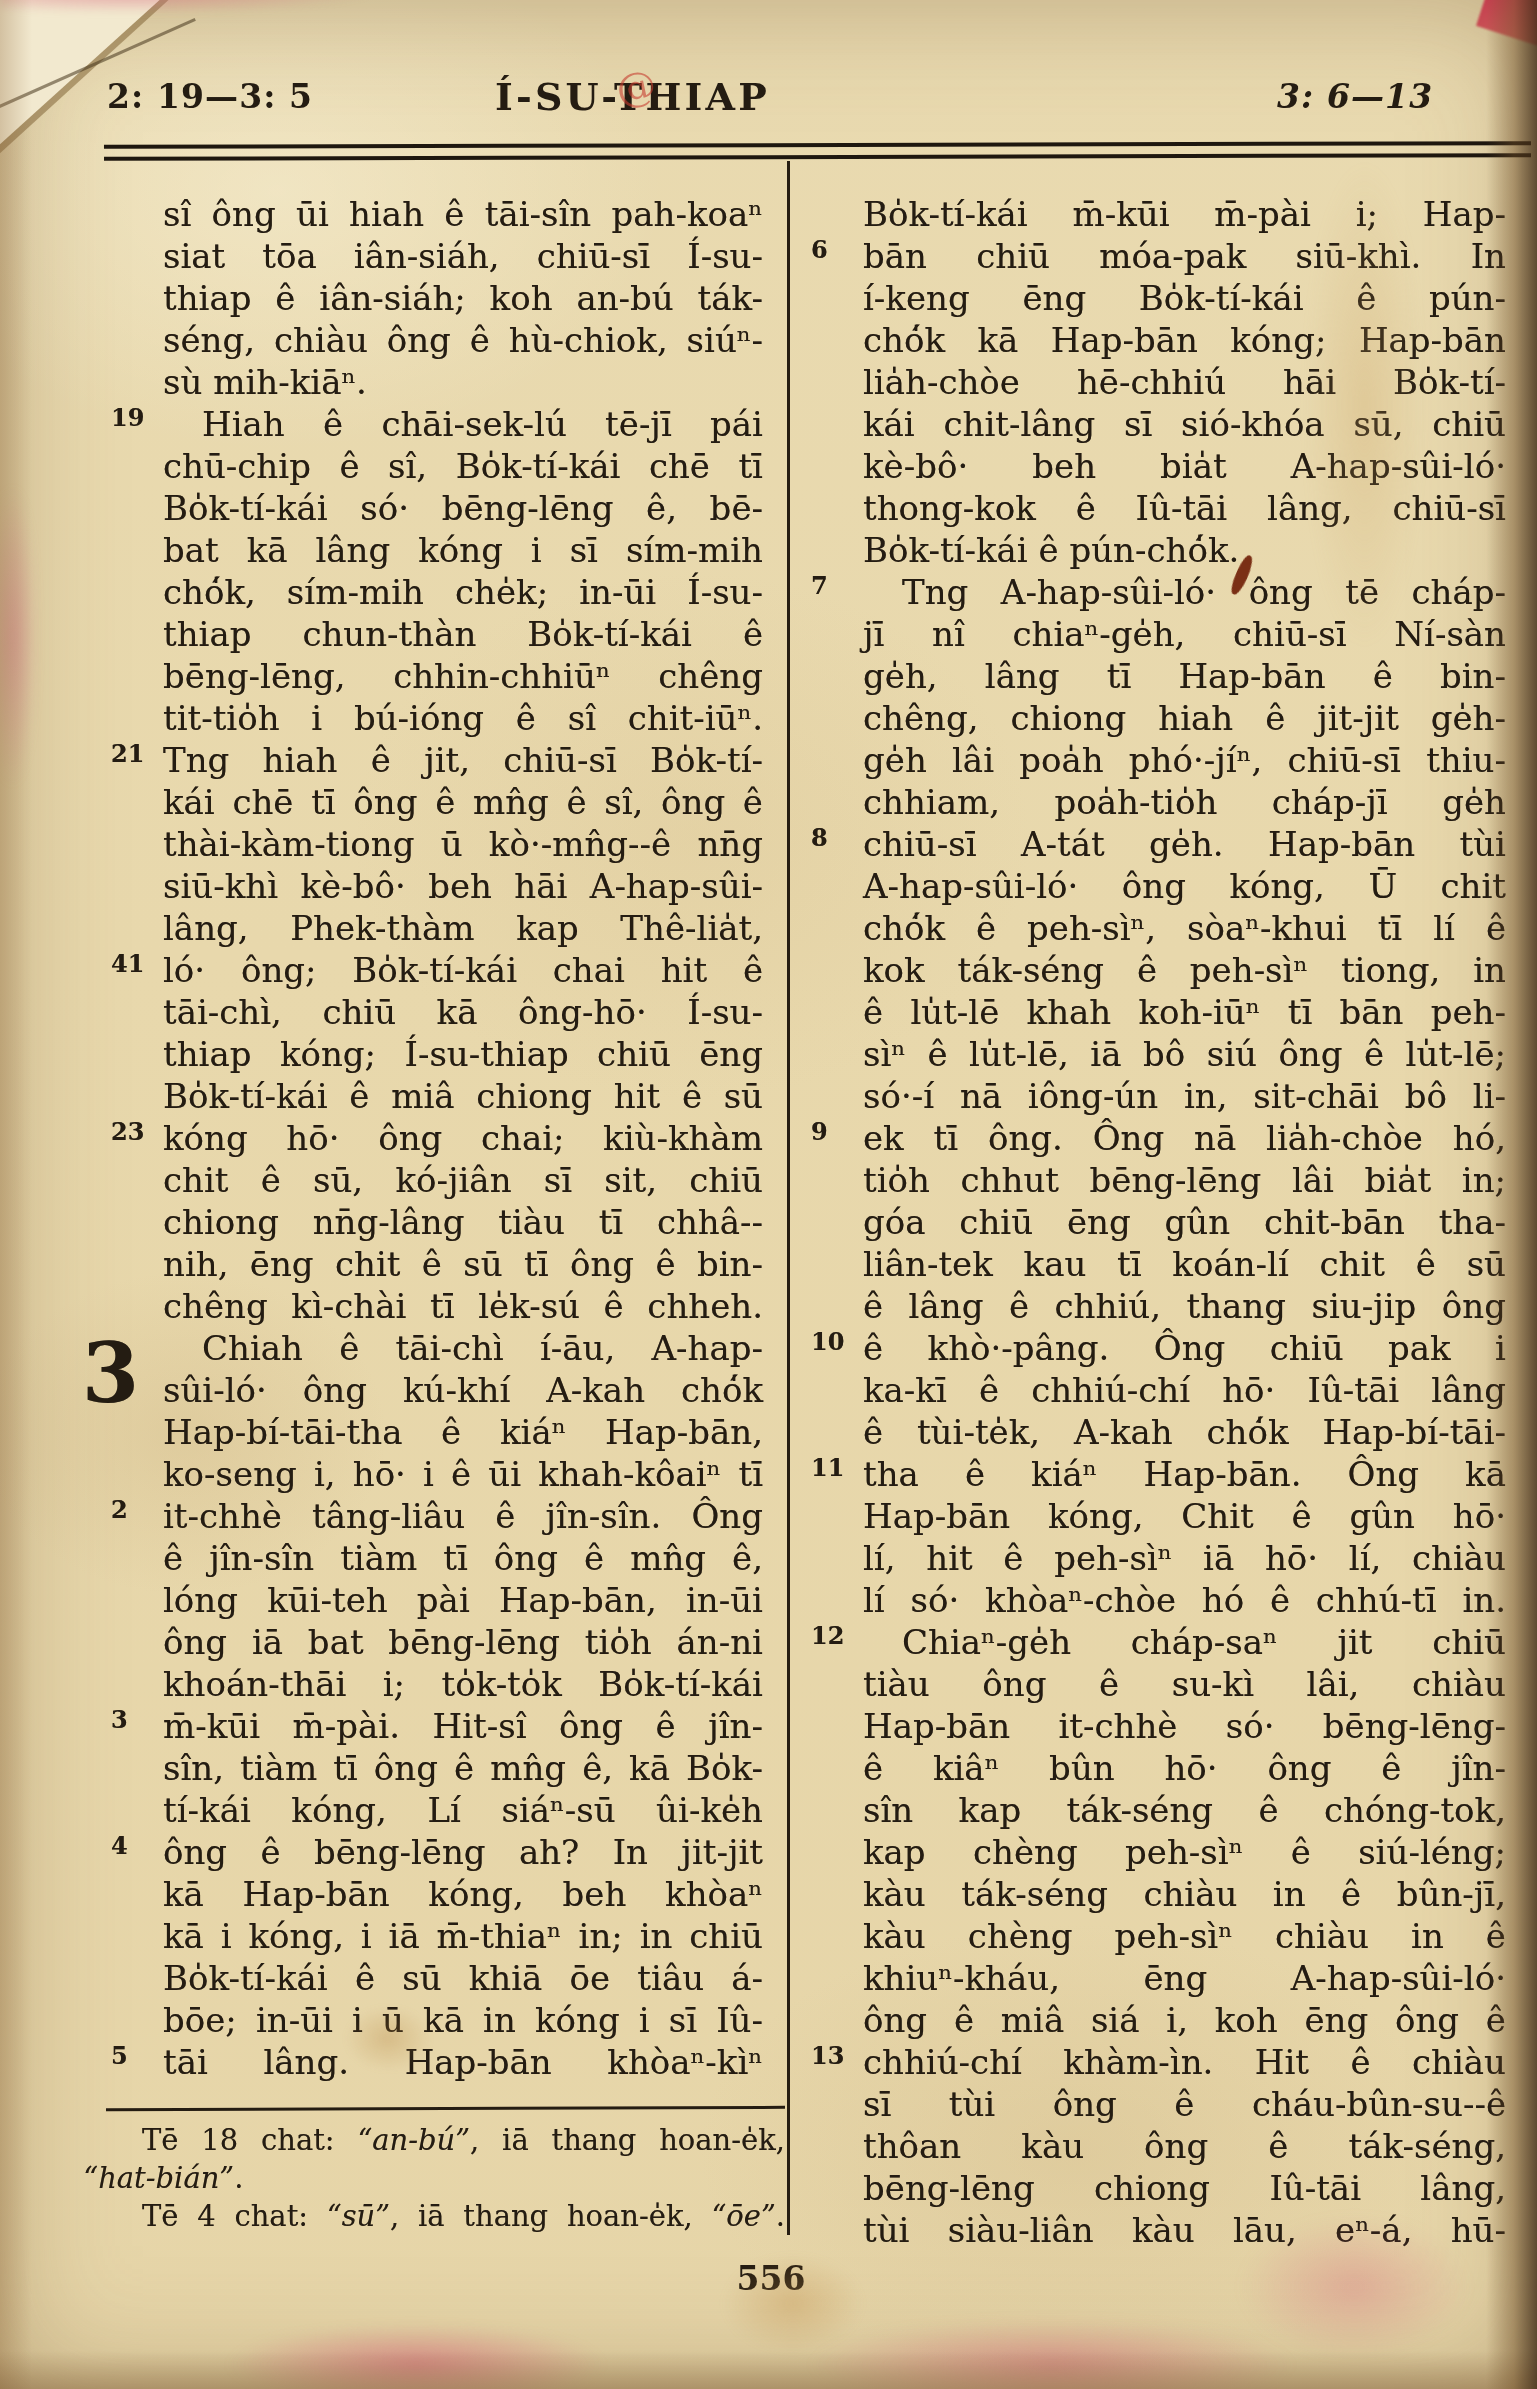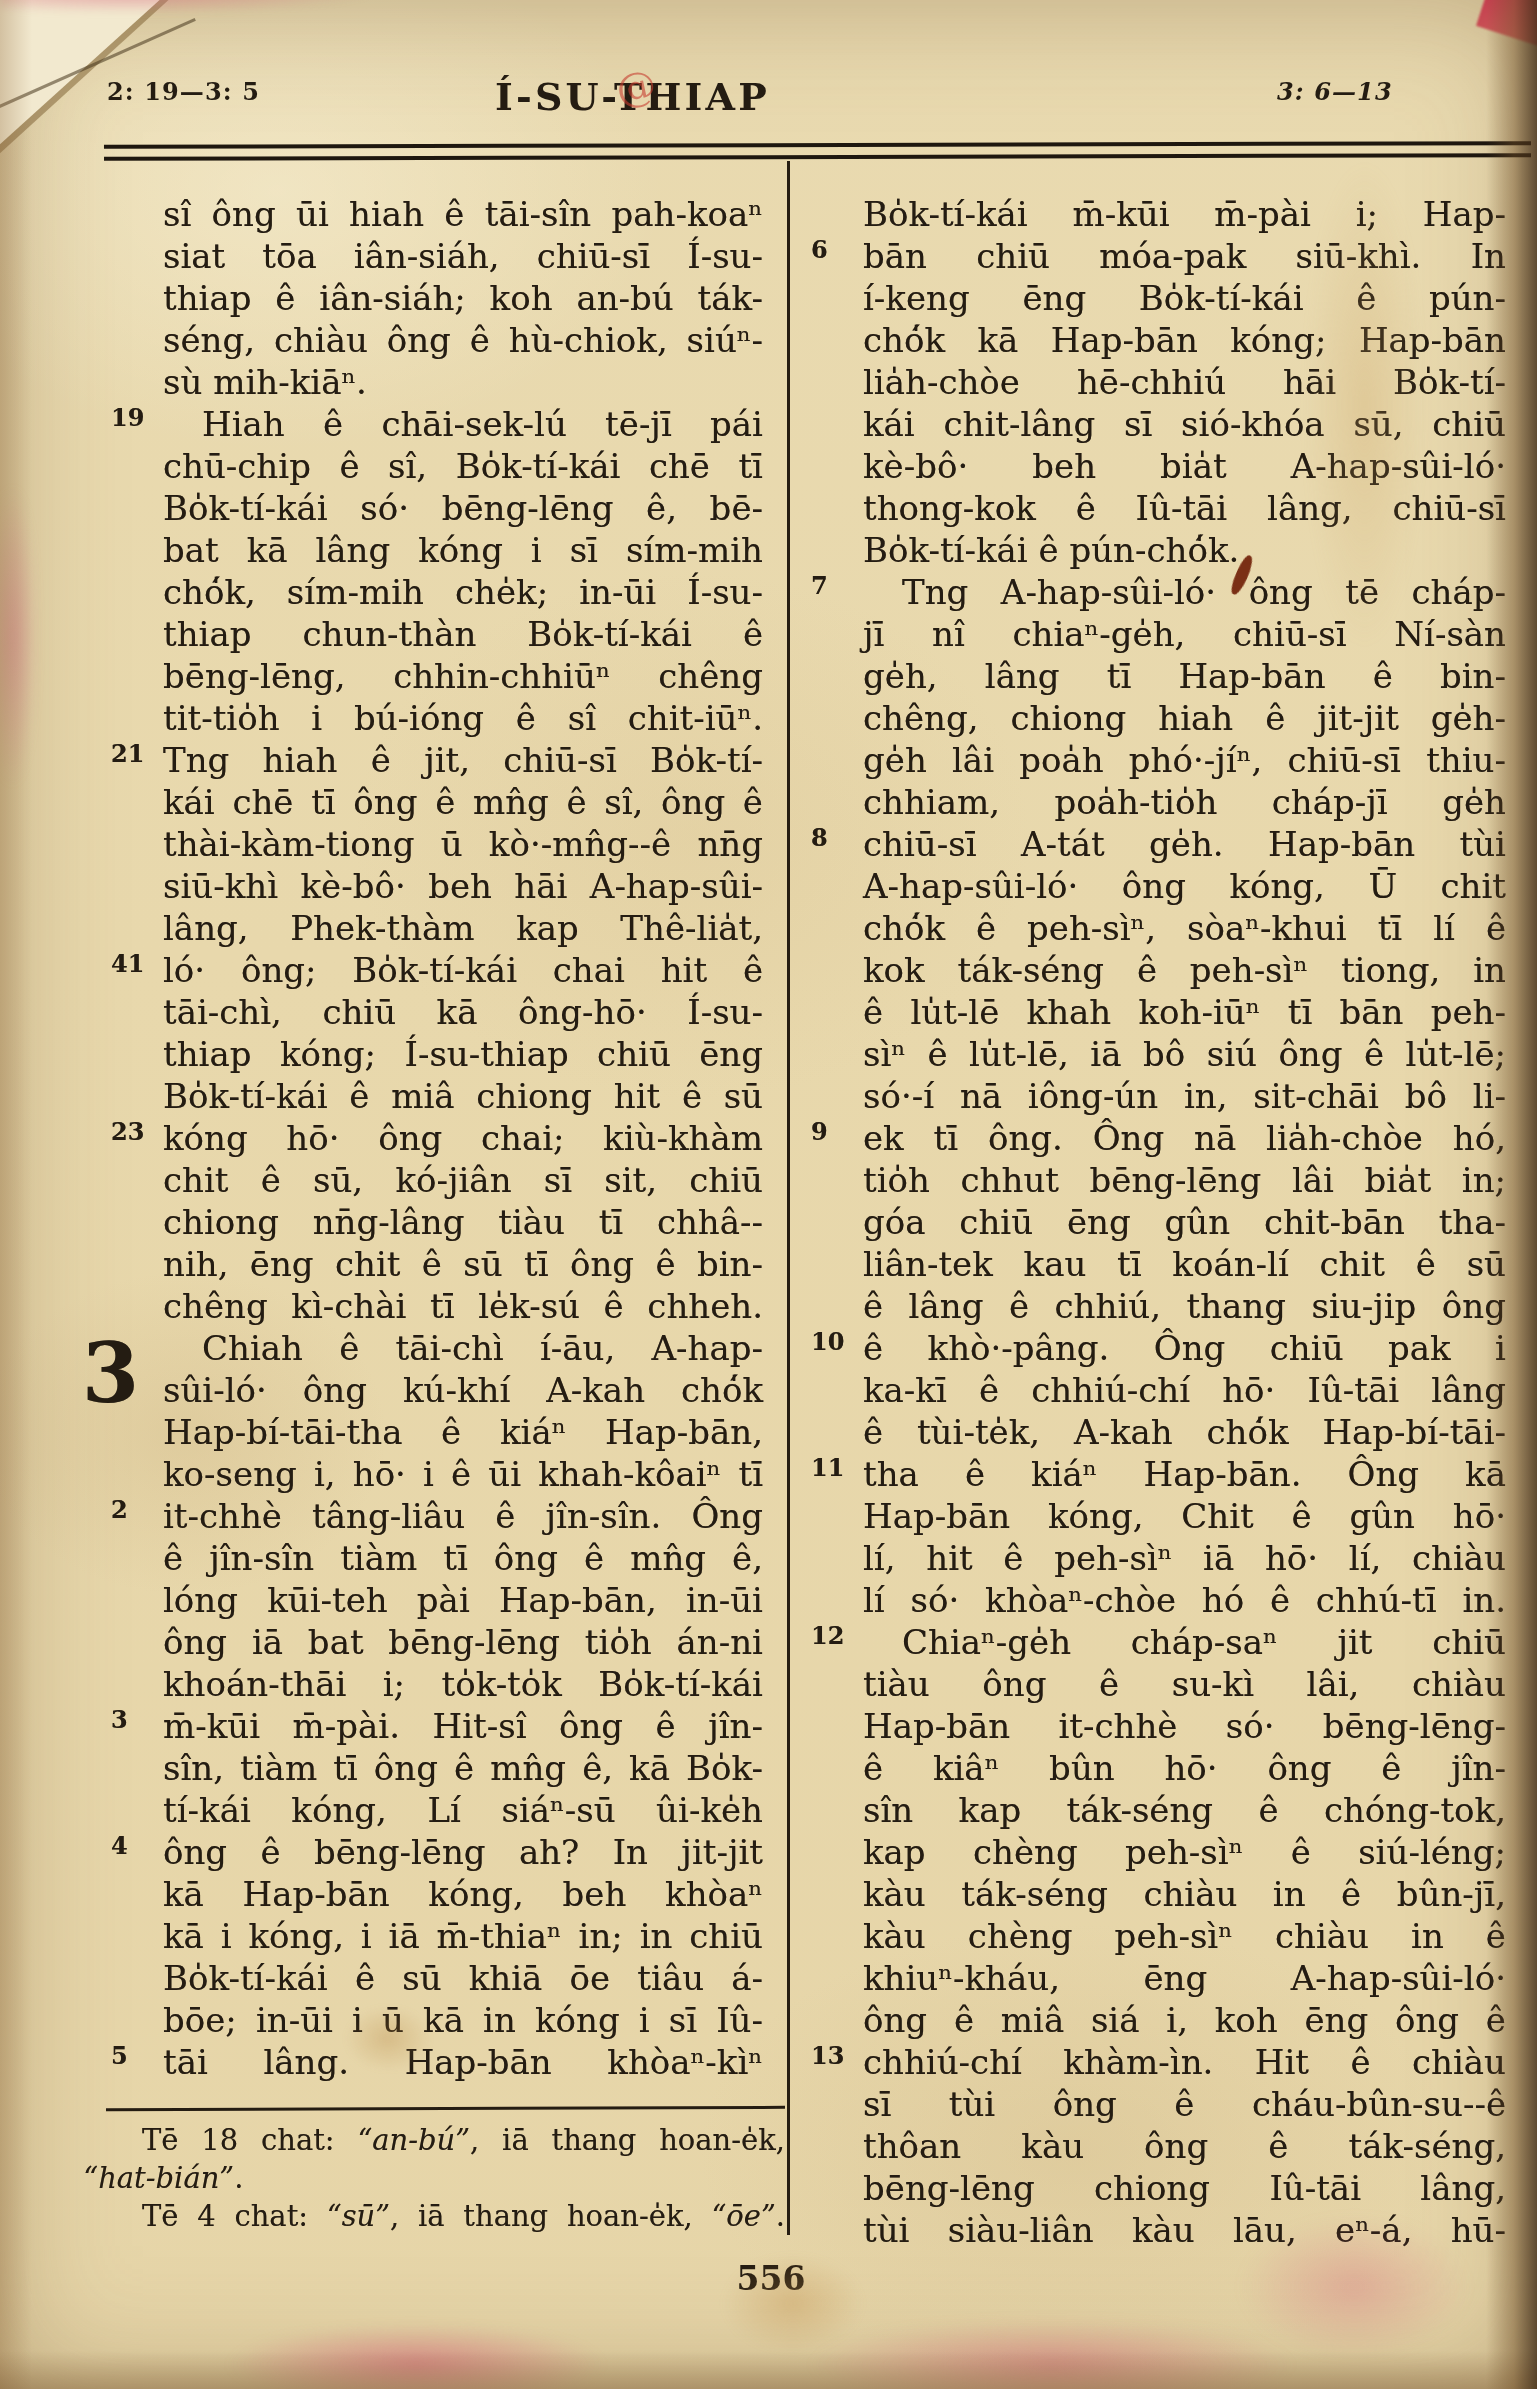--- a/index.html
+++ b/index.html
@@ -9,21 +9,21 @@
     color:#241c12;
     background:
       radial-gradient(647px 431px at 18% 8%, rgba(255,250,230,.35), rgba(255,250,230,0) 60%),
       radial-gradient(485px 378px at 45% 35%, rgba(214,190,140,.25), rgba(214,190,140,0) 70%),
       radial-gradient(539px 324px at 70% 90%, rgba(205,180,130,.30), rgba(205,180,130,0) 70%),
       radial-gradient(270px 216px at 12% 60%, rgba(196,168,116,.25), rgba(196,168,116,0) 75%),
       linear-gradient(180deg,#e9dab0 0%,#e8d8ac 40%,#e6d5a8 100%);
     box-shadow: inset 0 0 119px rgba(110,80,40,.38);
   }
   
-  .hdr-ref{position:absolute;top:77px;font-size:24px;font-weight:bold;letter-spacing:1.1px;}
+  .hdr-ref{position:absolute;top:77px;font-size:33px;font-weight:bold;letter-spacing:1.1px;}
   .hdr-left{left:107px;}
   .hdr-right{left:1277px;font-style:italic;}
   .hdr-title{position:absolute;top:74px;left:0;width:1265px;text-align:center;
     font-size:38px;font-weight:bold;letter-spacing:3.2px;}
   .rule-double{position:absolute;left:104px;top:143px;width:1427px;height:7.6px;
     border-top:4.3px solid #1e170f;border-bottom:4.9px solid #1e170f;transform:rotate(-.15deg);}
   .divider{position:absolute;left:787px;top:161px;width:3.2px;height:2074px;background:#261d12;}
   
   .col{position:absolute;top:194px;}
   .col-left{left:163px;width:600px;}

